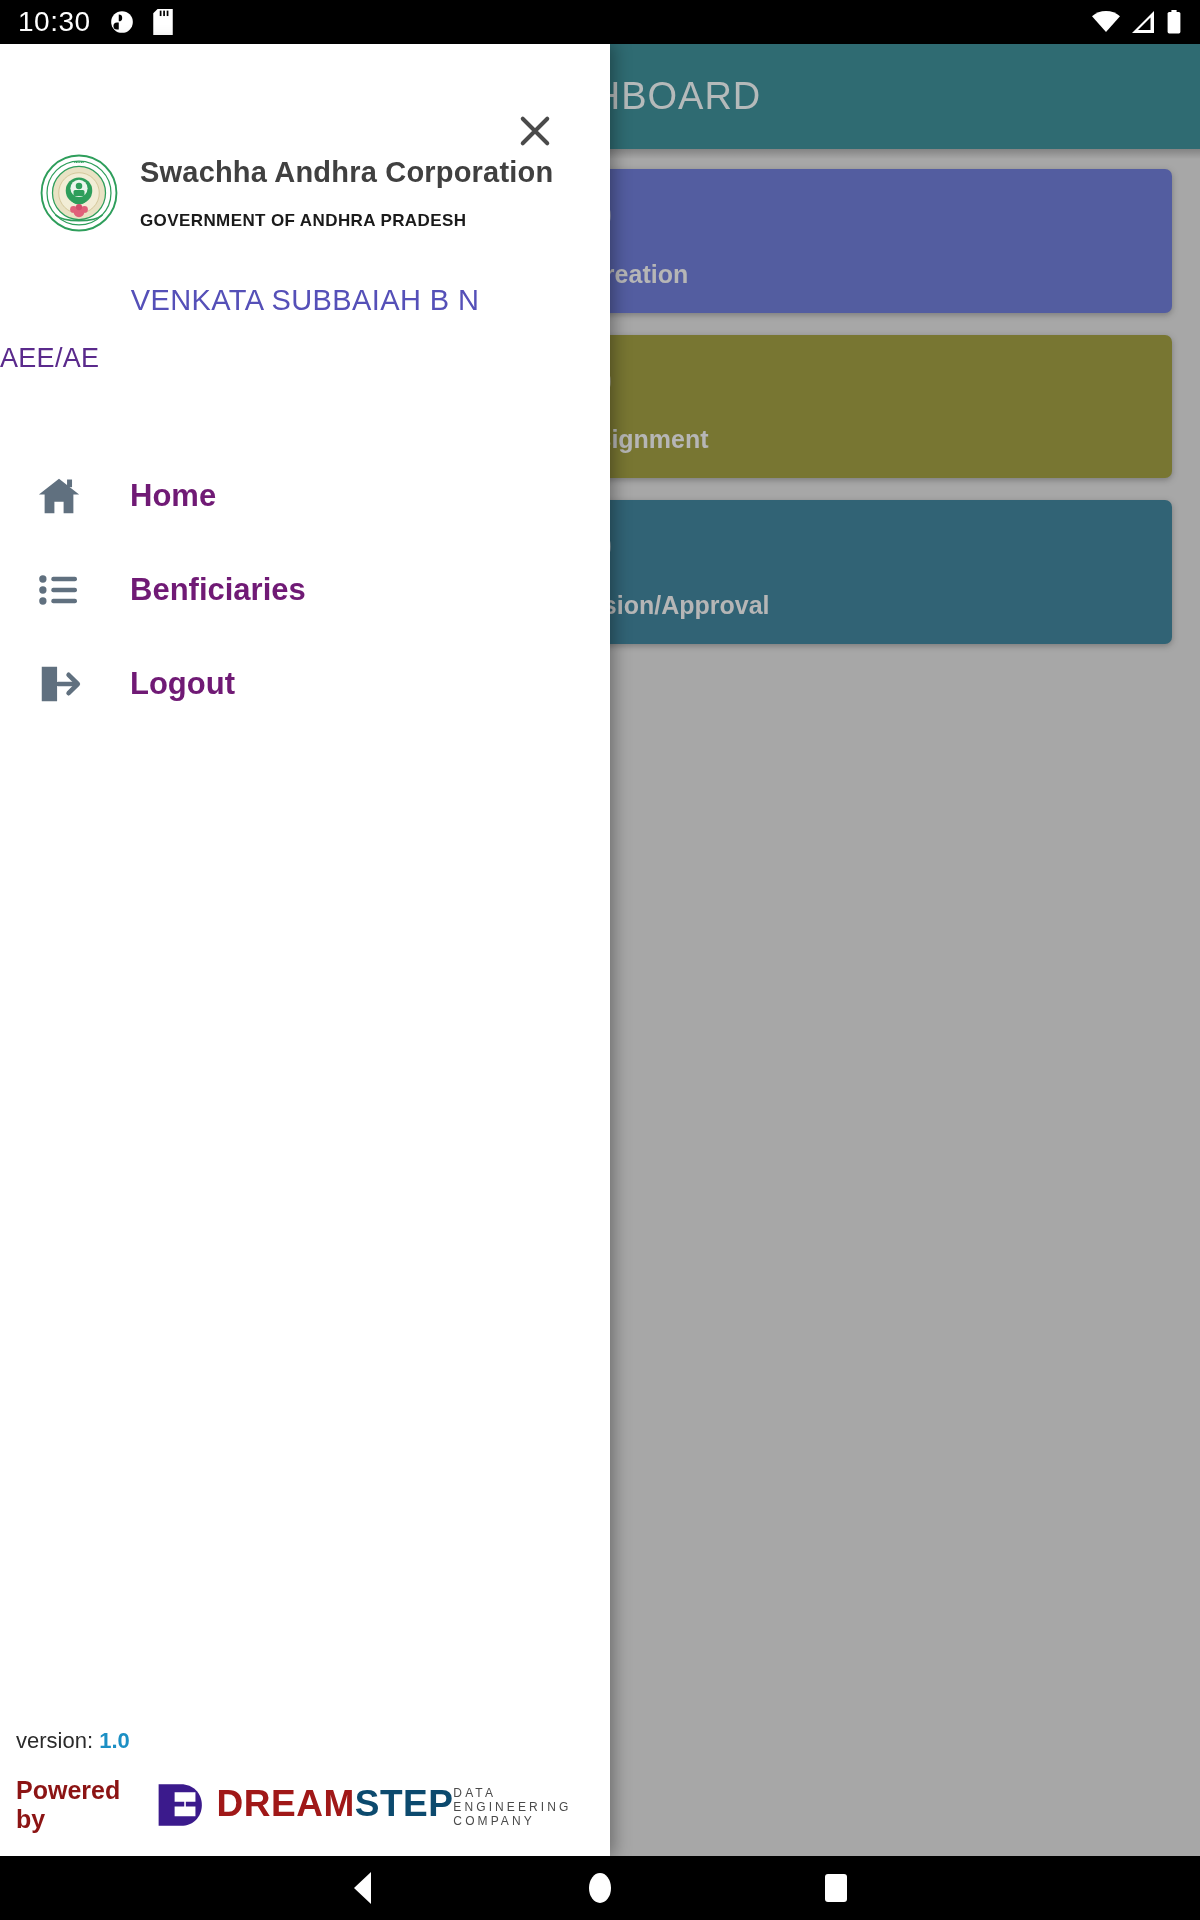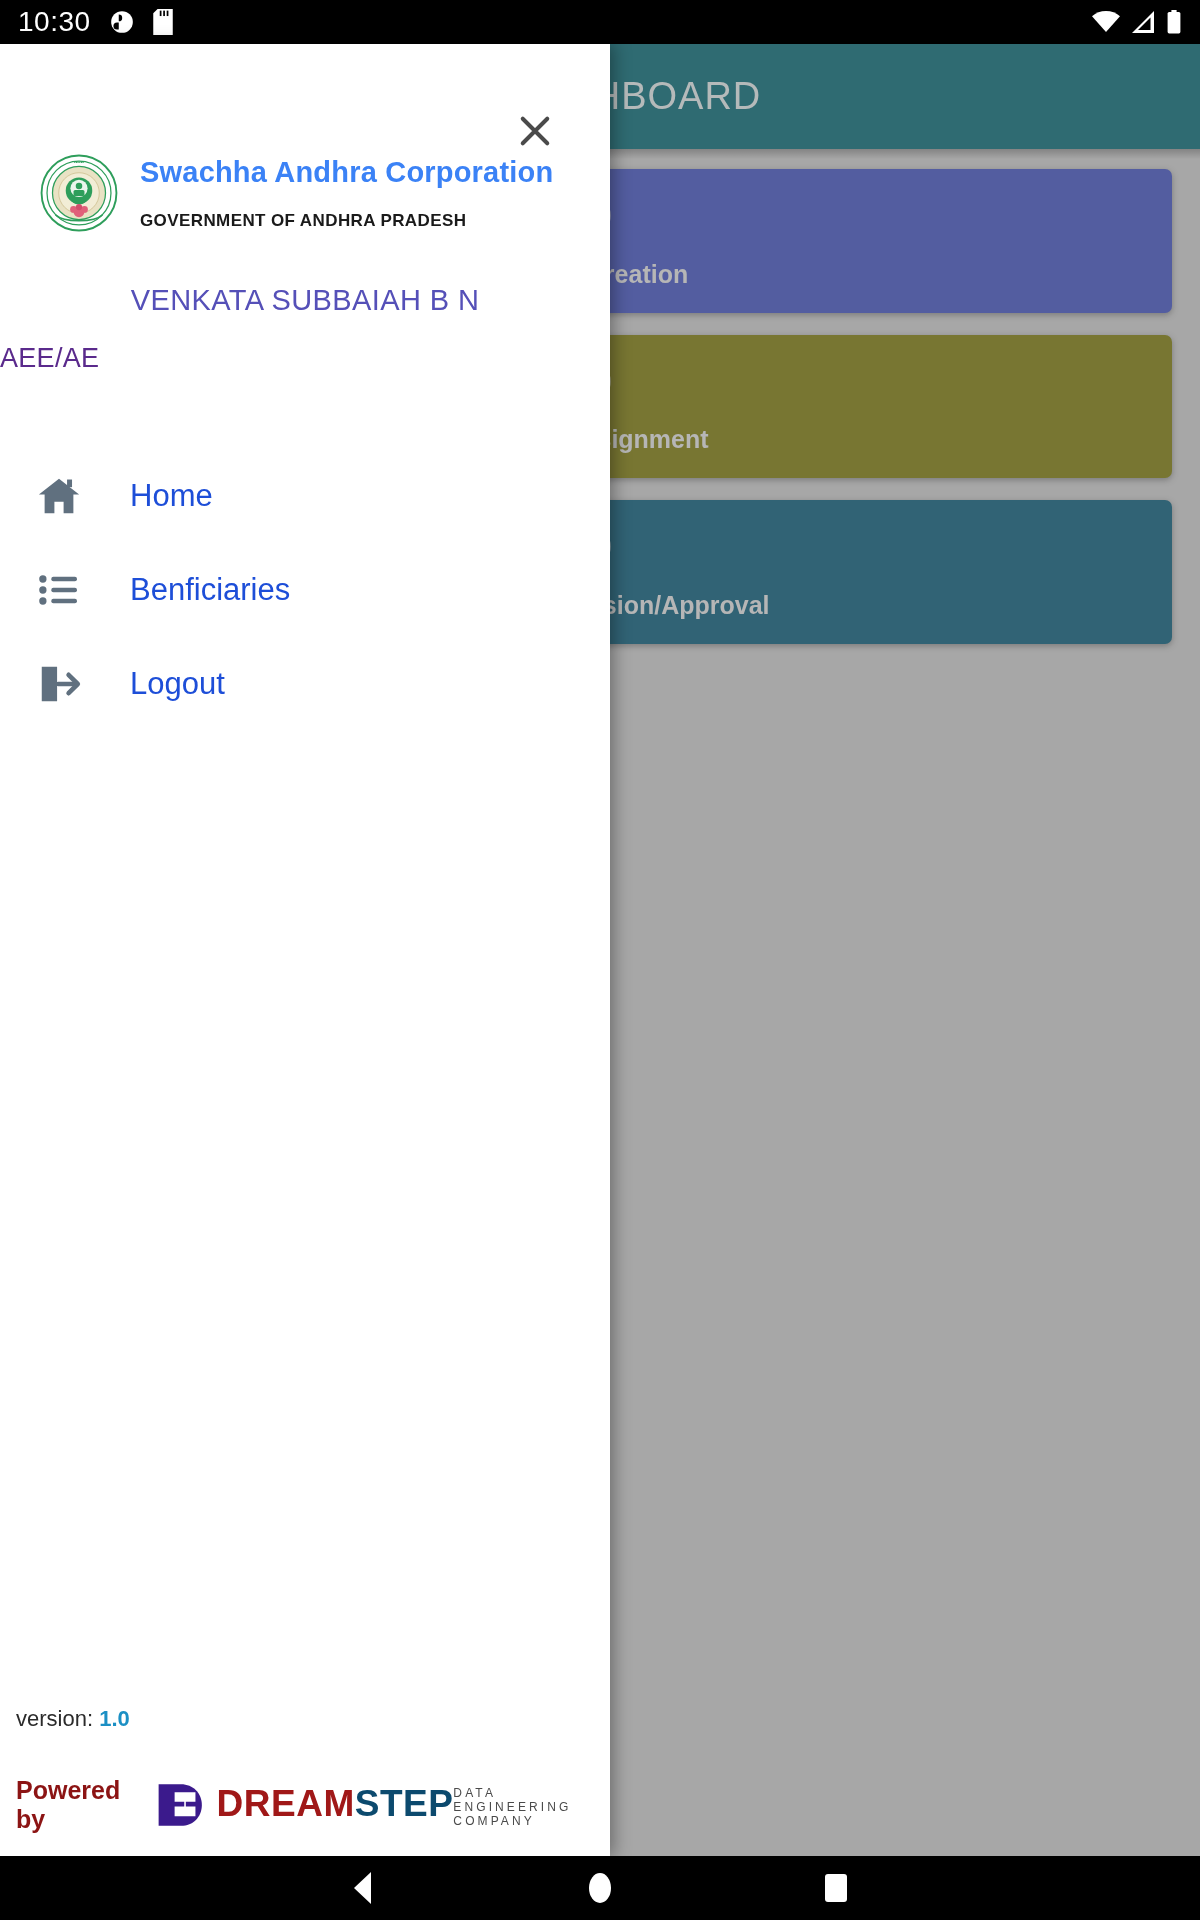--- a/index.html
+++ b/index.html
@@ -71,44 +71,44 @@
     position:absolute; top:60px; right:48px;
     width:54px; height:54px; cursor:pointer;
     display:flex; align-items:center; justify-content:center;
   }
   #brand {
     display:flex; align-items:center; gap:22px;
     padding:110px 0 0 40px;
   }
   #emblem { width:78px; height:78px; flex:none; }
   #brand-text { display:flex; flex-direction:column; }
-  #brand-title { font-size:29px; font-weight:700; color:#3b82f6; letter-spacing:.2px; white-space:nowrap; }
+  #brand-title { font-size:29px; font-weight:700; color:#404040; letter-spacing:.2px; white-space:nowrap; }
   #brand-sub { font-size:17px; font-weight:700; color:#1a1a1a; letter-spacing:.4px; margin-top:22px; white-space:nowrap; }
 
   #user-name {
     text-align:center; color:#5550b8; font-size:29px; font-weight:400;
     margin-top:52px; letter-spacing:.4px;
   }
   #user-role {
     text-align:left; color:#5a2a8c; font-size:27px; font-weight:400;
     margin-top:26px; letter-spacing:.3px;
   }
 
   #menu { margin-top:75px; }
   .menu-item {
     display:flex; align-items:center; gap:46px;
     padding:22px 0 22px 34px; cursor:pointer;
   }
   .menu-icon { width:50px; height:50px; flex:none; display:flex; align-items:center; justify-content:center; }
-  .menu-label { font-size:31px; color:#1d4ed8; font-weight:400; }
+  .menu-label { font-size:31px; color:#701a75; font-weight:700; }
 
   #drawer-footer { margin-top:auto; padding:0 0 22px 8px; }
   #version-line { font-size:22px; color:#2b2b2b; padding-left:8px; }
   #version-num { color:#1b8fc4; font-weight:700; }
-  #powered-row { display:flex; align-items:center; gap:28px; margin-top:44px; padding-left:8px; }
+  #powered-row { display:flex; align-items:center; gap:28px; margin-top:22px; padding-left:8px; }
   #powered-by { color:#8c1414; font-size:25px; font-weight:700; }
   #ds-logo { display:flex; align-items:center; gap:10px; }
   #ds-words { display:flex; flex-direction:row; }
   #ds-name { display:flex; align-items:baseline; }
   .ds-dream { color:#a01818; font-size:37px; font-weight:700; letter-spacing:.5px; }
   .ds-step { color:#0c4a6e; font-size:37px; font-weight:700; letter-spacing:.5px; }
   #ds-tag { font-size:12px; color:#4a4a4a; letter-spacing:3.1px; margin-top:3px; }
 
   
   #nav-bar {

